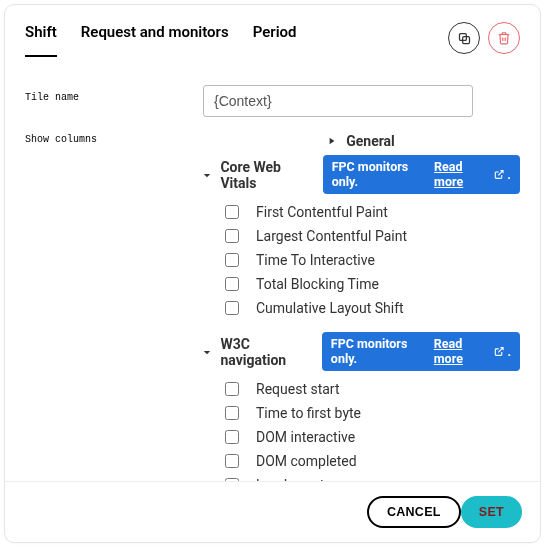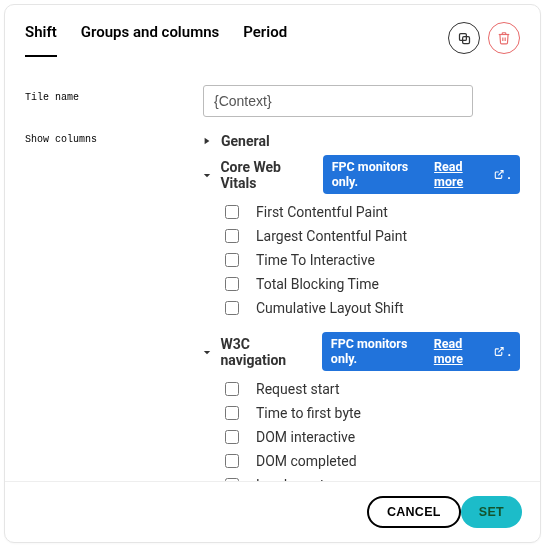--- a/index.html
+++ b/index.html
@@ -89,20 +89,21 @@
   padding: 0 10px;
   font-size: 14px;
   color: #555;
 }
 .group-header {
   display: flex;
   align-items: center;
   gap: 8px;
   margin-top: 6px;
   margin-bottom: 6px;
+  justify-content: center;
 }
 .caret {
   font-size: 11px;
   color: #333;
   width: 10px;
   display: inline-block;
 }
 .group-title {
   font-weight: 700;
   font-size: 14px;
@@ -149,35 +150,35 @@
   letter-spacing: 0.3px;
 }
 .btn-cancel {
   background: #fff;
   border: 2px solid #000;
   color: #000;
 }
 .btn-set {
   background: #1cbcc9;
   border: none;
-  color: #14532d;
+  color: #7f1d1d;
 }
 .ext-icon {
   display:inline-block;
   vertical-align: -1px;
 }
 </style>
 </head>
 <body>
 
 <div class="panel">
   <div class="header">
     <div class="tabs">
       <div class="tab active">Shift</div>
-      <div class="tab">Groups and columns</div>
+      <div class="tab">Request and monitors</div>
       <div class="tab">Period</div>
     </div>
     <div class="header-icons">
       <div class="icon-btn">
         <svg width="15" height="15" viewBox="0 0 24 24" fill="none" stroke="#333" stroke-width="2">
             <rect x="9" y="9" width="11" height="11" rx="2"></rect>
             <rect x="4" y="4" width="11" height="11" rx="2"></rect>
           </svg>
       </div>
       <div class="icon-btn danger">

